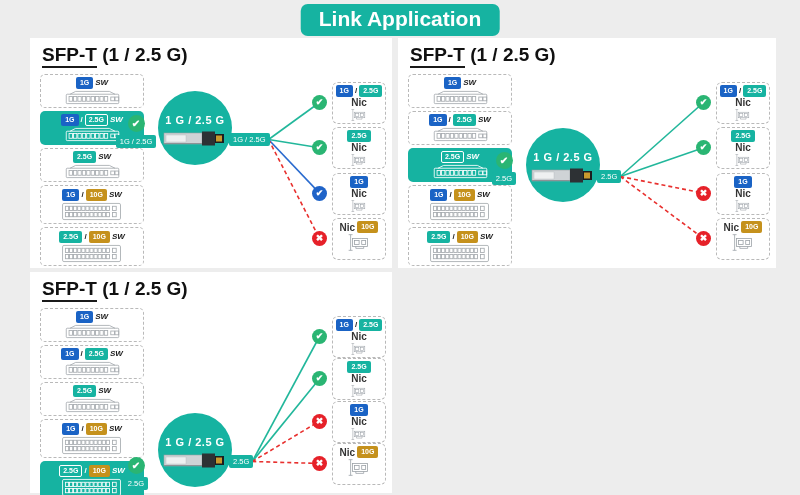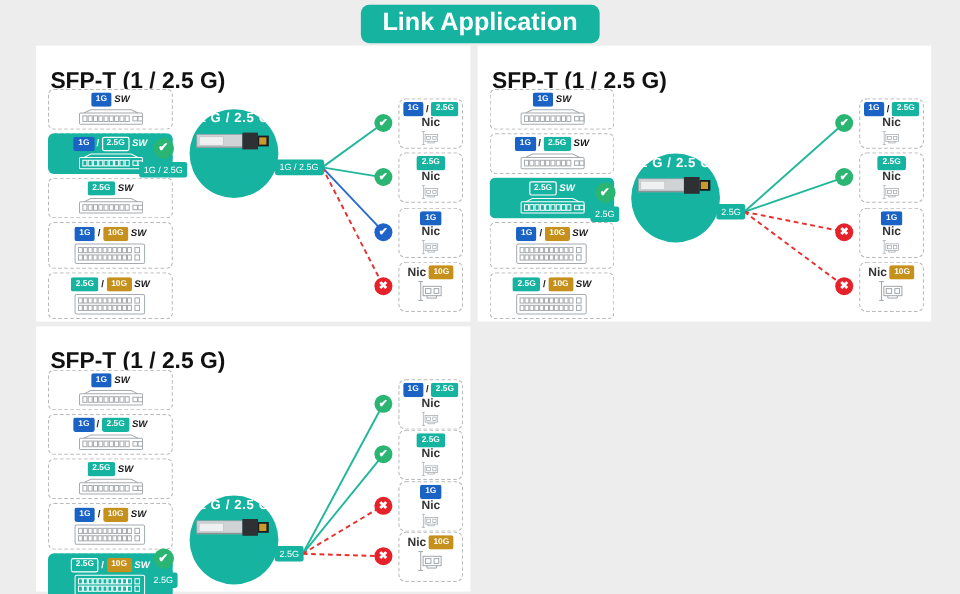--- a/index.html
+++ b/index.html
@@ -6,21 +6,21 @@
   #screen{position:relative;width:800px;height:495px;background:var(--page-bg,#ededed);
     font-family:"Liberation Sans",sans-serif;overflow:hidden;}
   .title-badge{position:absolute;left:50%;top:4px;transform:translateX(-50%);
     background:var(--teal);color:#fff;font-size:21px;font-weight:bold;
     padding:3px 18px 5px;border-radius:7px;white-space:nowrap;}
   .panel{position:absolute;background:#fff;}
   #p0{left:30px;top:38px;width:362px;height:230px;}
   #p1{left:398px;top:38px;width:378px;height:230px;}
   #p2{left:30px;top:272px;width:362px;height:221px;}
   .lines{position:absolute;left:0;top:0;z-index:0;}
-  .heading{position:absolute;left:12px;top:19px;font-size:19px;font-weight:bold;color:#111;z-index:1;white-space:nowrap;}
+  .heading{position:absolute;left:12px;top:6px;font-size:19px;font-weight:bold;color:#111;z-index:1;white-space:nowrap;}
   .hu{border-bottom:2px solid #1a1a1a;padding-bottom:1px;}
   .sw-col{position:absolute;left:10px;top:36px;width:104px;display:flex;flex-direction:column;gap:3px;z-index:1;}
   .sw-box{border:1px dashed #b9b9b9;border-radius:5px;background:#fff;display:flex;flex-direction:column;
     align-items:center;justify-content:center;padding:2px 1px;min-height:33px;box-sizing:border-box;}
   .sw-box.large{min-height:39px;}
   .sw-box.selected{background:var(--teal);border-color:var(--teal);}
   .sw-label{display:flex;align-items:center;gap:2px;font-size:8px;font-weight:bold;color:#1a1a1a;line-height:1.2;}
   .selected .sw-label,.selected .dev-name,.selected .sep{color:#fff;}
   .badge{color:#fff;font-size:7px;font-weight:bold;padding:1px 3px;border-radius:2px;
     line-height:1.15;border:1px solid transparent;white-space:nowrap;}
@@ -36,21 +36,21 @@
   .status{width:15px;height:15px;border-radius:50%;color:#fff;font-size:9px;line-height:15px;
     text-align:center;font-weight:bold;}
   .check-stack .status{width:17px;height:17px;font-size:10px;line-height:17px;}
   .ok-green{background:var(--check-green);}
   .ok-blue{background:var(--check-blue);}
   .fail-red{background:var(--cross-red);}
   .rate-badge{background:var(--teal);color:#fff;font-size:7.5px;font-weight:normal;
     padding:2px 4px;border-radius:2px;white-space:nowrap;}
   .module-circle{position:absolute;left:128px;width:74px;height:74px;border-radius:50%;
     background:var(--teal);display:flex;flex-direction:column;align-items:center;z-index:1;}
-  .module-label{color:#fff;font-size:11px;font-weight:bold;letter-spacing:0.5px;margin-top:2px;white-space:nowrap;}
+  .module-label{color:#fff;font-size:11px;font-weight:bold;letter-spacing:0.5px;margin-top:23px;white-space:nowrap;}
   .sfp{width:64px;height:20px;margin-top:2px;}
   .right-badge{position:absolute;z-index:2;}
   .nic-col{position:absolute;right:6px;top:44px;bottom:8px;width:54px;display:flex;
     flex-direction:column;justify-content:space-between;z-index:1;}
   .nic-item{position:relative;}
   .nic-item .status{position:absolute;left:-20px;top:50%;margin-top:-8px;}
   .nic-box{border:1px dashed #b9b9b9;border-radius:6px;background:#fff;height:42px;box-sizing:border-box;
     padding:2px;display:flex;flex-direction:column;align-items:center;justify-content:flex-start;}
   .nic-label{display:flex;align-items:center;gap:2px;line-height:1.1;}
   .nic-name{font-size:10px;font-weight:bold;color:#333;line-height:1.1;}

